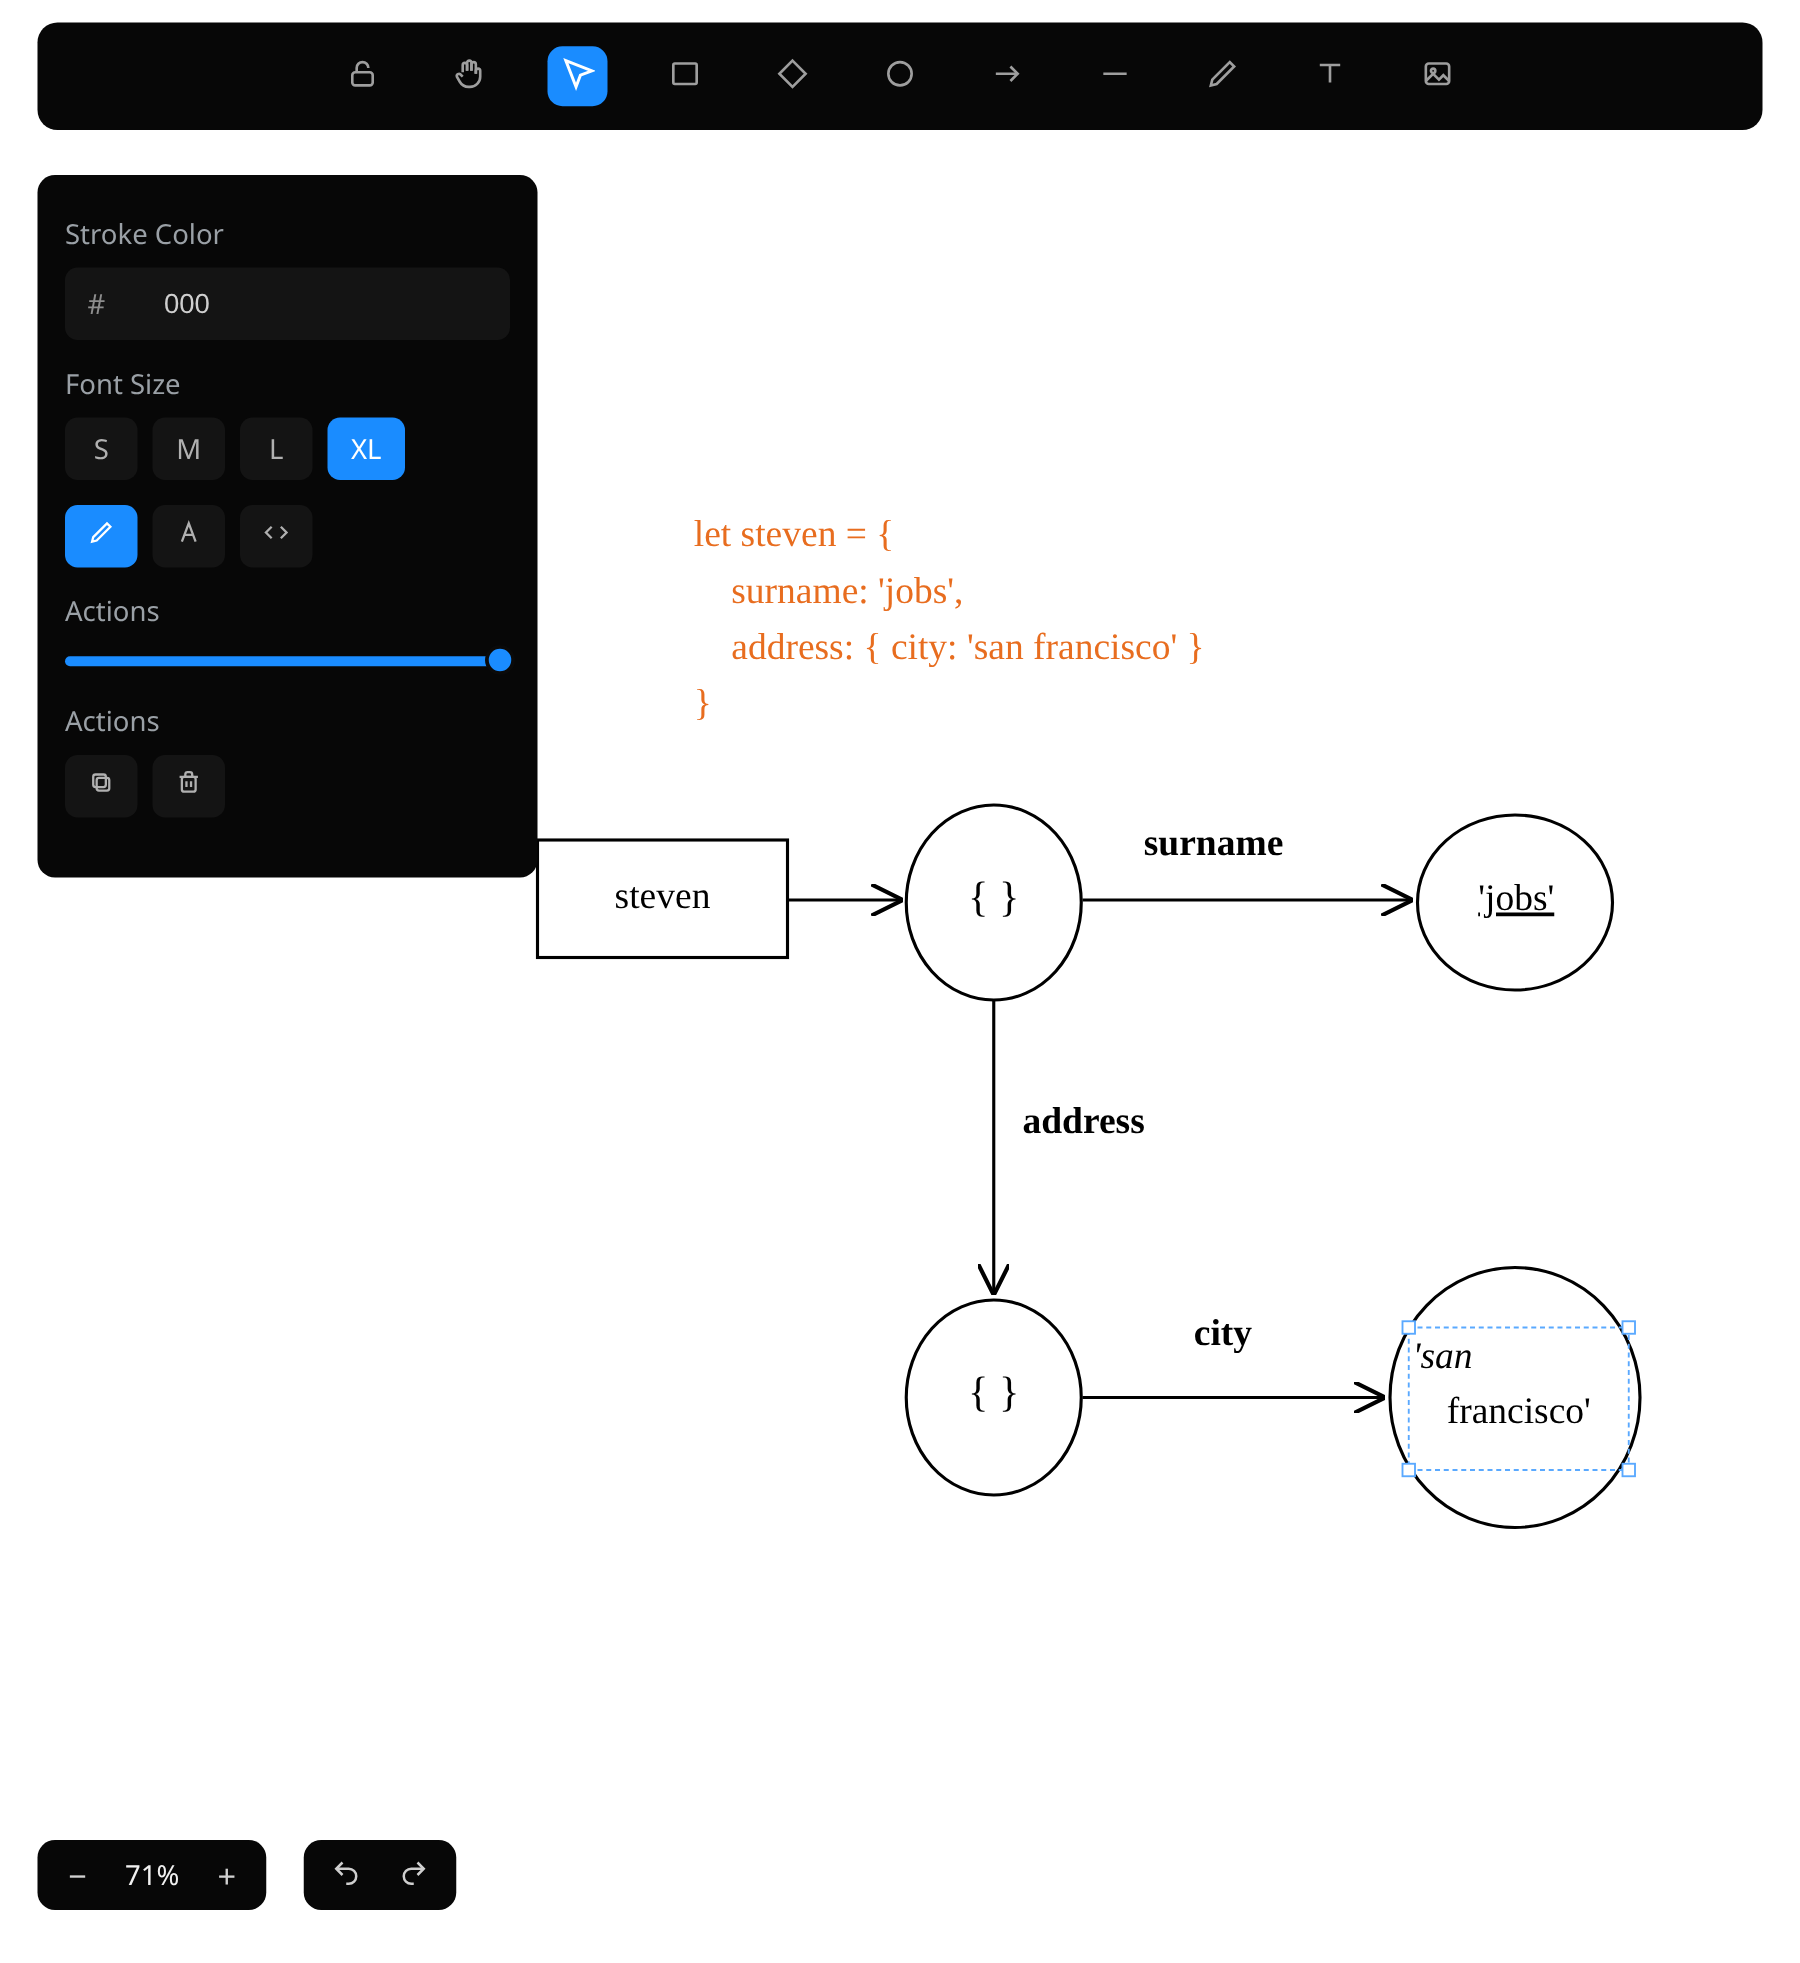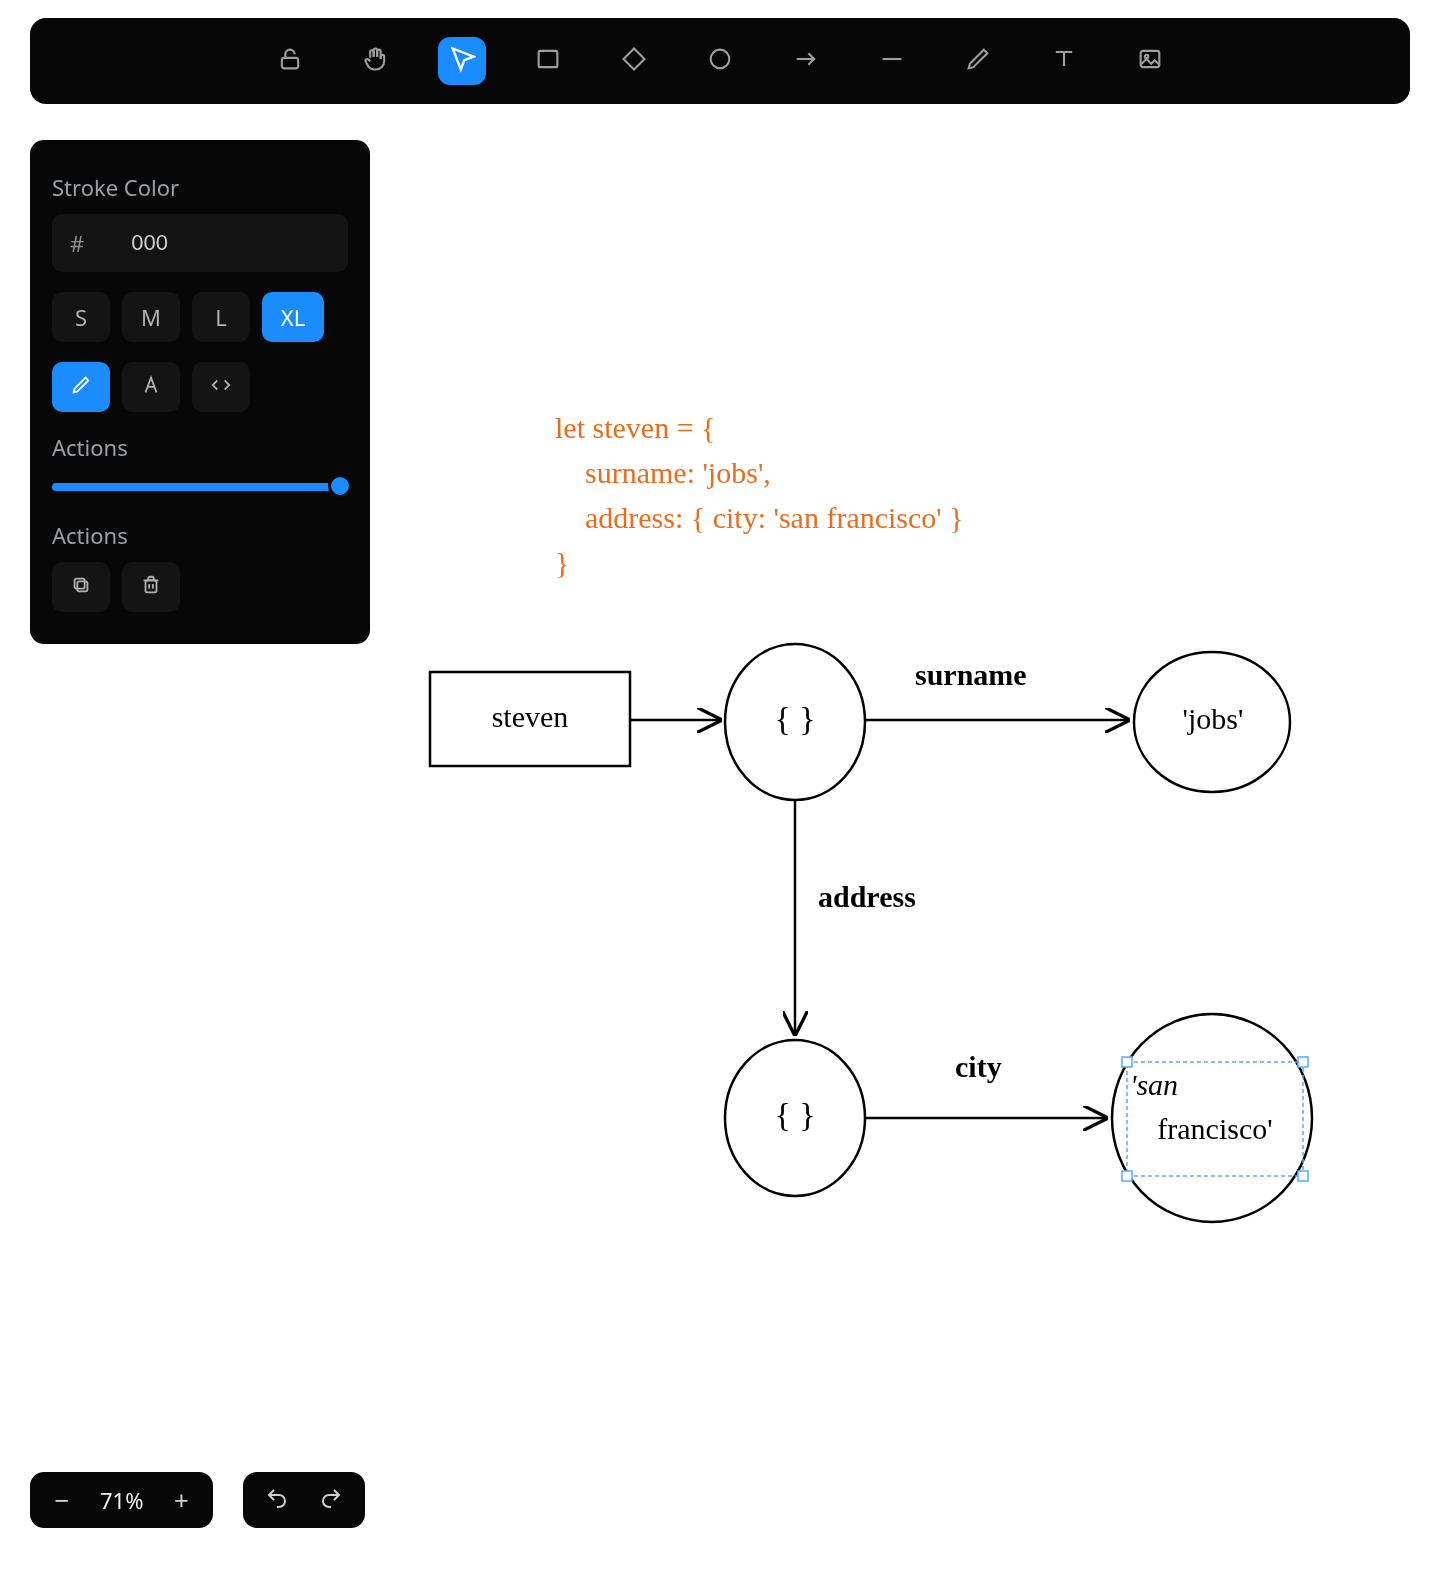--- a/index.html
+++ b/index.html
@@ -50,24 +50,24 @@
   .tool-btn.active {
     background: var(--accent);
     color: #fff;
   }
   .tool-btn svg { width: 28px; height: 28px; }
   
   .props {
     position: absolute;
     top: 140px;
     left: 30px;
-    width: 340px;
+    width: 400px;
     background: var(--panel-bg);
     border-radius: 14px;
-    padding: 24px 22px 12px;
+    padding: 24px 22px 28px;
     color: var(--panel-text);
   }
   .props .label {
     font-size: 22px;
     margin: 8px 0 12px;
     color: var(--panel-text);
   }
   .hex-row {
     display: flex;
     align-items: center;
@@ -233,21 +233,21 @@
   <rect x="1298" y="1171" width="10" height="10" fill="#fff" stroke="#5aa9ff" stroke-width="1.5"></rect>
 </svg>
 
 <div class="abs-text code" style="left:555px;top:405px;" data-bind="diagram.code_text">let steven = {
     surname: 'jobs',
     address: { city: 'san francisco' }
 }</div>
 
 <div class="abs-text node-label" style="left:430px;top:700px;width:200px;" data-bind="diagram.nodes.steven">steven</div>
 <div class="abs-text node-label" style="left:748px;top:700px;width:94px;font-size:34px;" data-bind="diagram.nodes.obj1">{ }</div>
-<div class="abs-text node-label" style="left:1148px;top:702px;width:130px;" data-bind="diagram.nodes.jobs">'jobs'</div>
+<div class="abs-text node-label" style="left:1148px;top:702px;width:130px;text-decoration:underline;" data-bind="diagram.nodes.jobs">'jobs'</div>
 <div class="abs-text node-label" style="left:748px;top:1096px;width:94px;font-size:34px;" data-bind="diagram.nodes.obj2">{ }</div>
 <div class="abs-text node-label" style="left:1130px;top:1068px;width:170px;text-align:left;font-style:italic;" data-bind="diagram.nodes.sanfran_line1">'san</div>
 <div class="abs-text node-label" style="left:1130px;top:1112px;width:170px;text-align:center;" data-bind="diagram.nodes.sanfran_line2">francisco'</div>
 
 <div class="abs-text edge-label" style="left:915px;top:658px;" data-bind="diagram.edges.surname">surname</div>
 <div class="abs-text edge-label" style="left:818px;top:880px;" data-bind="diagram.edges.address">address</div>
 <div class="abs-text edge-label" style="left:955px;top:1050px;" data-bind="diagram.edges.city">city</div>
 </div>
 
 <div class="topbar">
@@ -339,20 +339,21 @@
 </div>
 
 <div class="props">
 
   <div class="label" data-bind="properties.stroke_color_label">Stroke Color</div>
   <div class="hex-row">
     <div class="hash" data-bind="properties.hash_symbol">#</div>
     <input value="000" style="">
   </div>
 
+  <div class="label" data-bind="properties.font_size_label">Font Size</div>
   <div class="chip-row">
     <div class="chip" data-bind="properties.font_sizes.0.label">S</div>
     <div class="chip" data-bind="properties.font_sizes.1.label">M</div>
     <div class="chip" data-bind="properties.font_sizes.2.label">L</div>
     <div class="chip wide active" data-bind="properties.font_sizes.3.label">XL</div>
   </div>
 
   <div class="chip-row">
     <div class="chip active">
       <span>

